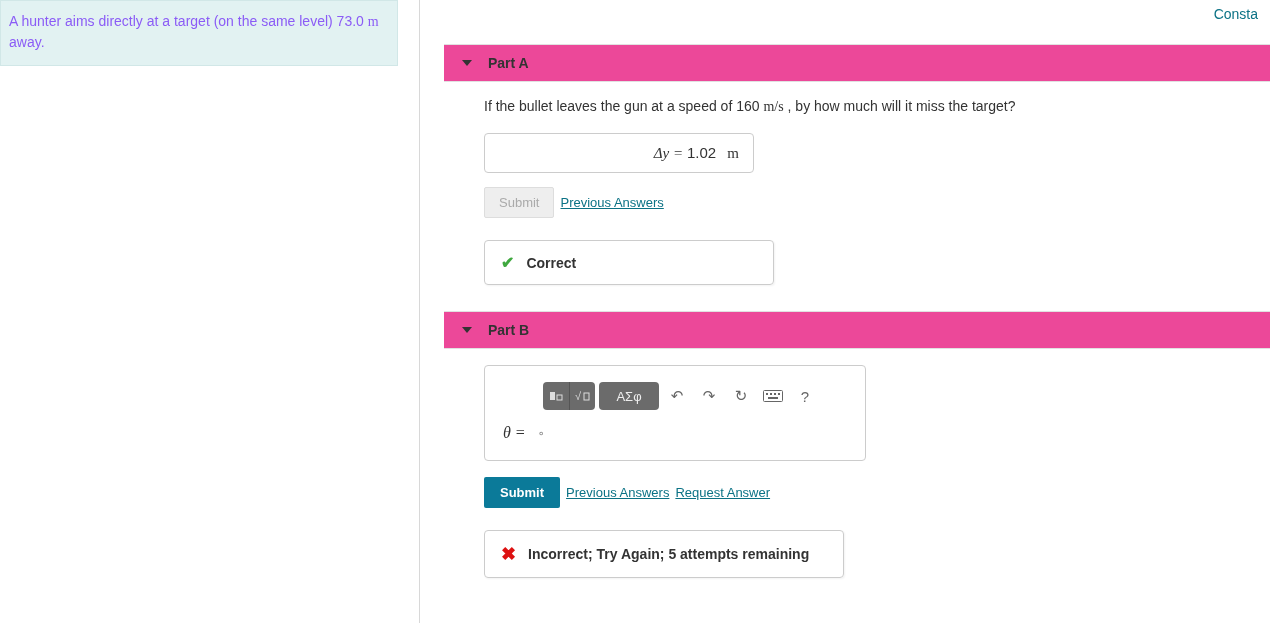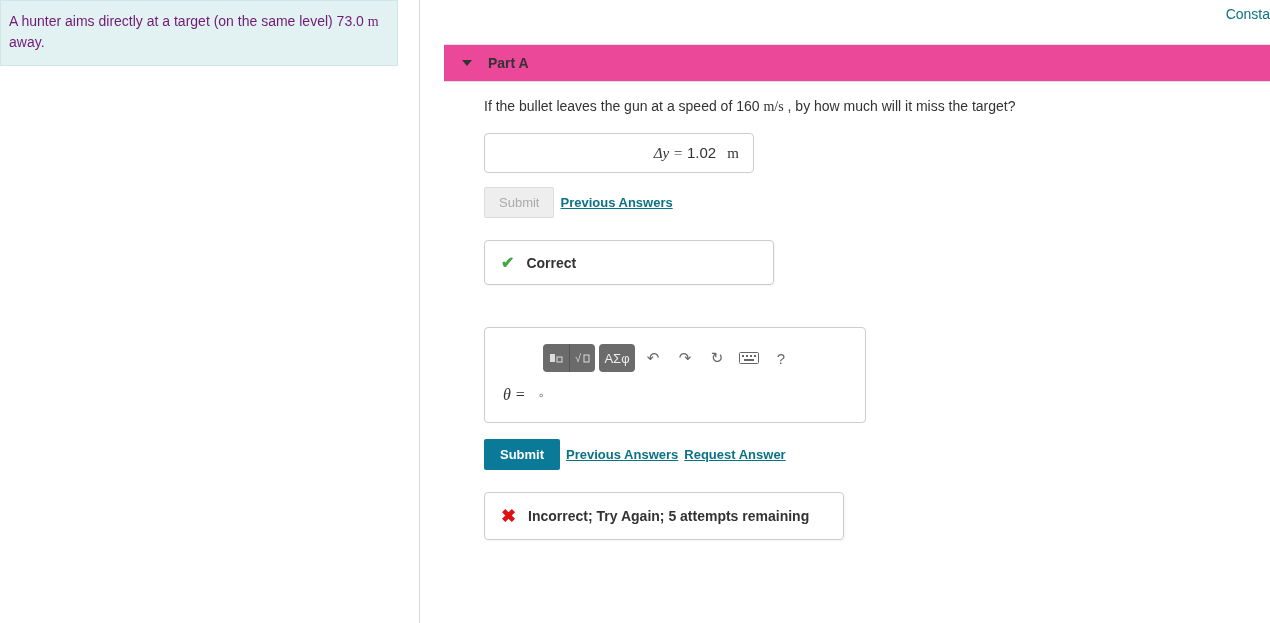--- a/index.html
+++ b/index.html
@@ -9,42 +9,42 @@
     color: #333;
     background: #fff;
     width: 1270px;
     height: 623px;
     overflow: hidden;
     position: relative;
   }
   .top-link {
     position: absolute;
     top: 6px;
-    right: 0;
+    right: 12px;
     color: #0b7285;
     font-size: 14px;
   }
   .layout {
     display: flex;
     height: 100%;
   }
   .left-col {
     width: 420px;
     flex-shrink: 0;
     border-right: 1px solid #d8d8d8;
     position: relative;
   }
   .problem-box {
     background: #e2f2f2;
     border: 1px solid #d1e7e7;
     padding: 10px 14px 12px 8px;
     width: 398px;
     font-size: 14px;
     line-height: 1.45;
-    color: #701a75;
+    color: #8b5cf6;
   }
   .right-col {
     flex: 1;
     padding-left: 24px;
     padding-right: 0;
     padding-top: 44px;
   }
   .part-header {
     background: #ec4899;
     border-top: 1px solid #e1e1e1;
@@ -91,21 +91,21 @@
     border-radius: 2px;
     padding: 8px 16px;
     font-size: 13px;
     font-weight: bold;
     cursor: pointer;
   }
   .link {
     color: #0b7285;
     text-decoration: underline;
     font-size: 13px;
-    font-weight: bold;
+    font-weight: normal;
     cursor: pointer;
   }
   .feedback-box {
     border: 1px solid #ccc;
     border-radius: 4px;
     padding: 12px 16px;
     display: flex;
     align-items: center;
     gap: 12px;
     width: 290px;
@@ -147,21 +147,21 @@
     background: #6b6b6b;
     color: #eee;
     border: none;
     width: 26px;
     height: 28px;
     display:flex;align-items:center;justify-content:center;
     font-size: 12px;
     cursor: pointer;
   }
   .tb-btn + .tb-btn { border-left: 1px solid #555; }
-  .tb-wide { width: 36px; font-size: 13px; }
+  .tb-wide { width: 60px; font-size: 13px; }
   .tb-light {
     background: transparent;
     color: #666;
     border: none;
     width: 28px; height: 28px;
     display:flex;align-items:center;justify-content:center;
     cursor: pointer;
     font-size: 15px;
   }
   .eq-row { display:flex; align-items:center; gap:8px; font-family:"Times New Roman",serif; }
@@ -207,20 +207,24 @@
       <div class="btn-row">
         <button class="btn-submit-disabled">Submit</button>
         <a class="link">Previous Answers</a>
       </div>
       <div class="feedback-box">
         <span class="chk">✔</span>
         <span class="feedback-text">Correct</span>
       </div>
     </div>
 
+    <div class="part-header">
+      <span class="caret-down"></span>
+      <span class="part-title">Part B</span>
+    </div>
     <div class="part-body">
 
       <div class="input-panel">
         <div class="toolbar">
           <div class="tb-group">
             <button class="tb-btn">
               <svg width="14" height="14" viewBox="0 0 14 14">
                   <rect x="1" y="3" width="5" height="8" fill="#ddd"></rect>
                   <rect x="8" y="6" width="5" height="5" fill="none" stroke="#ddd"></rect>
                 </svg>

